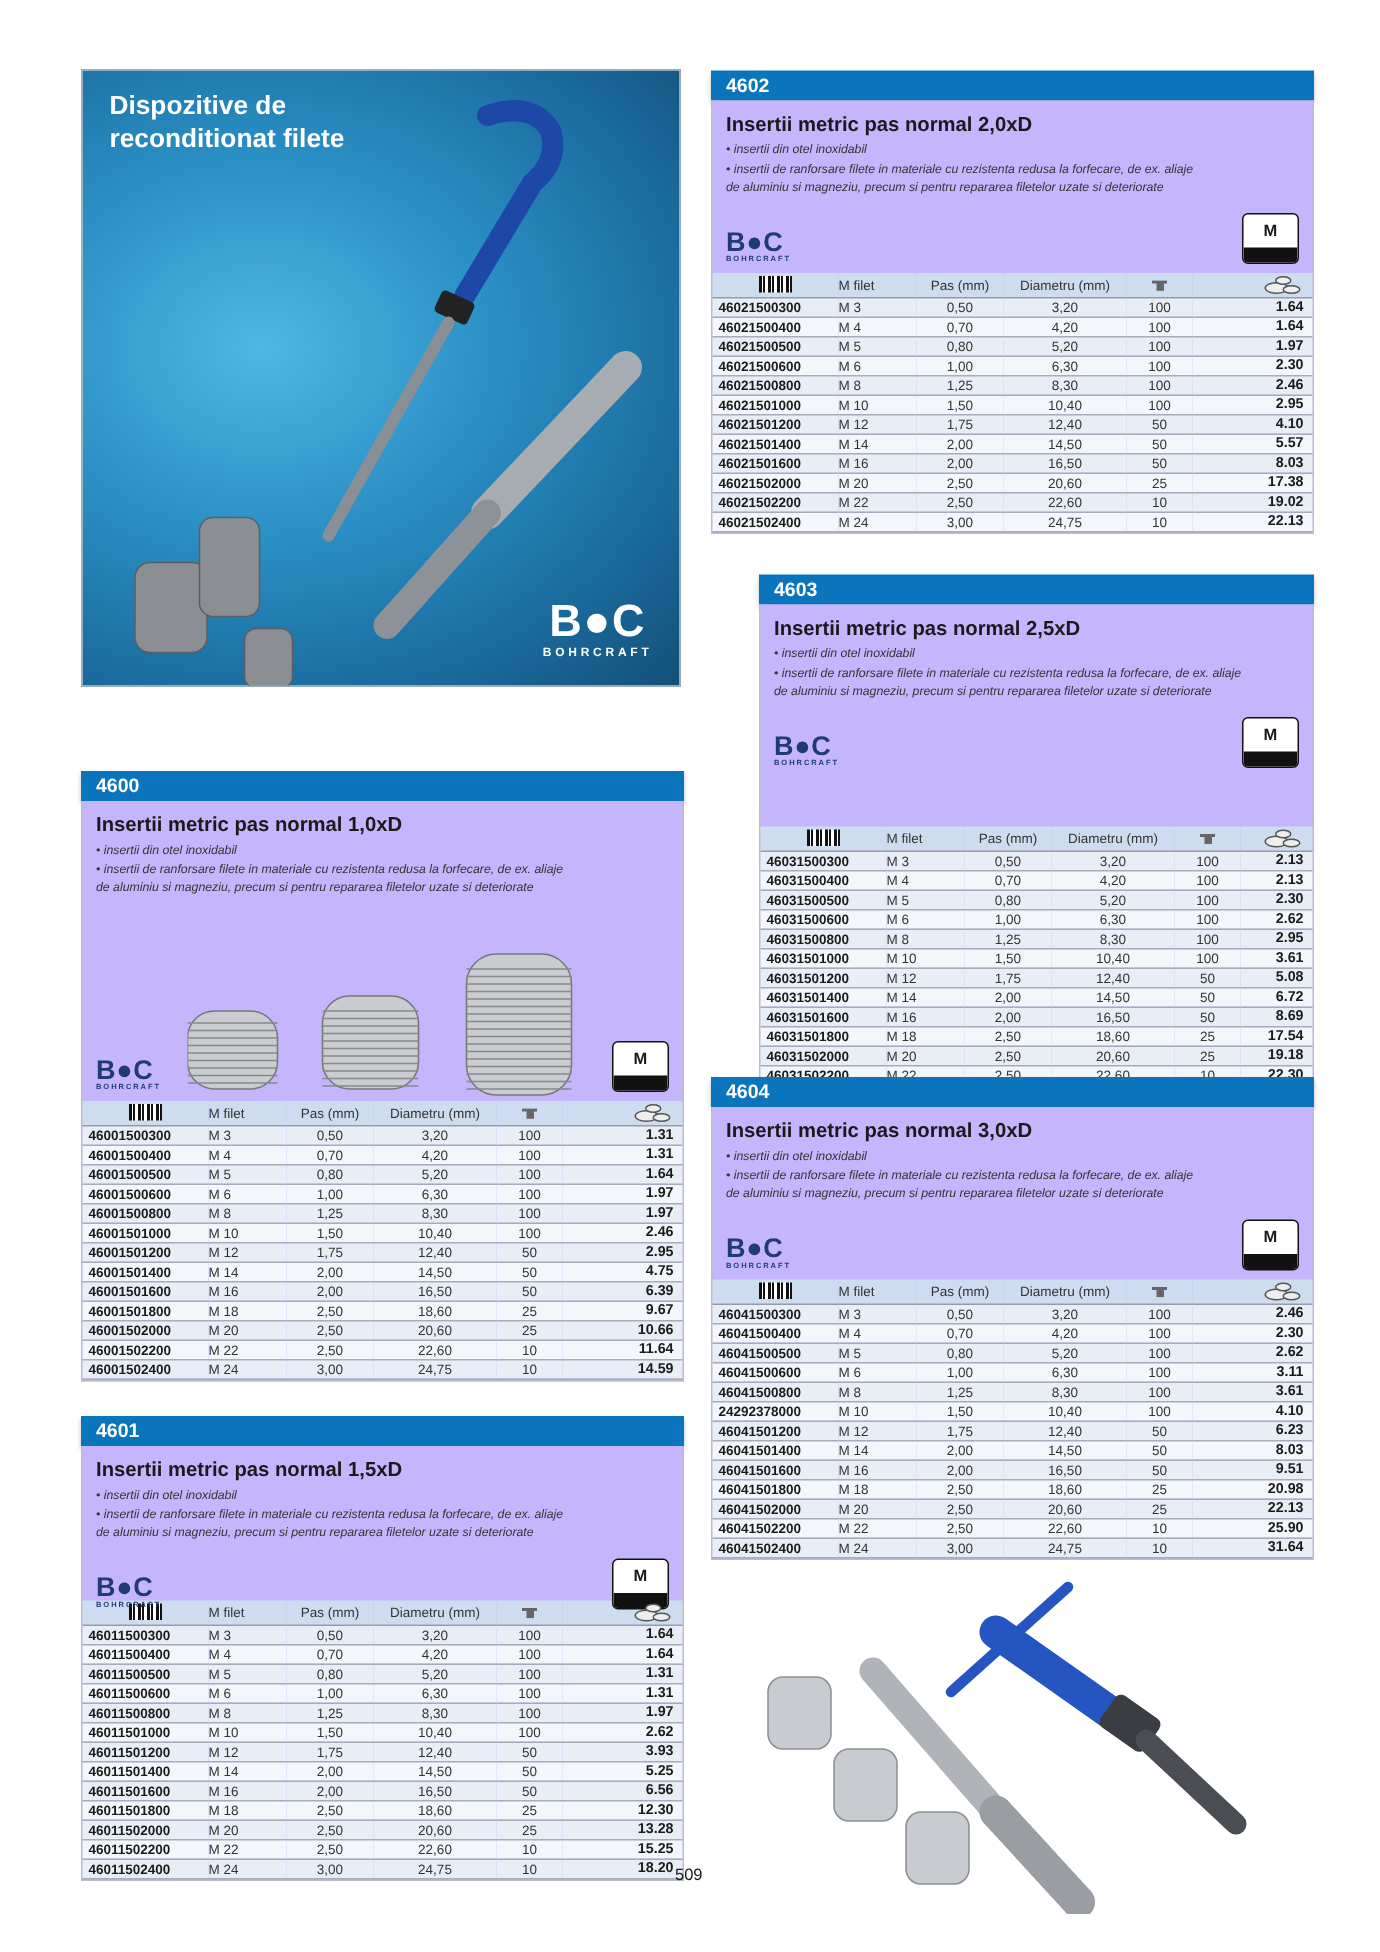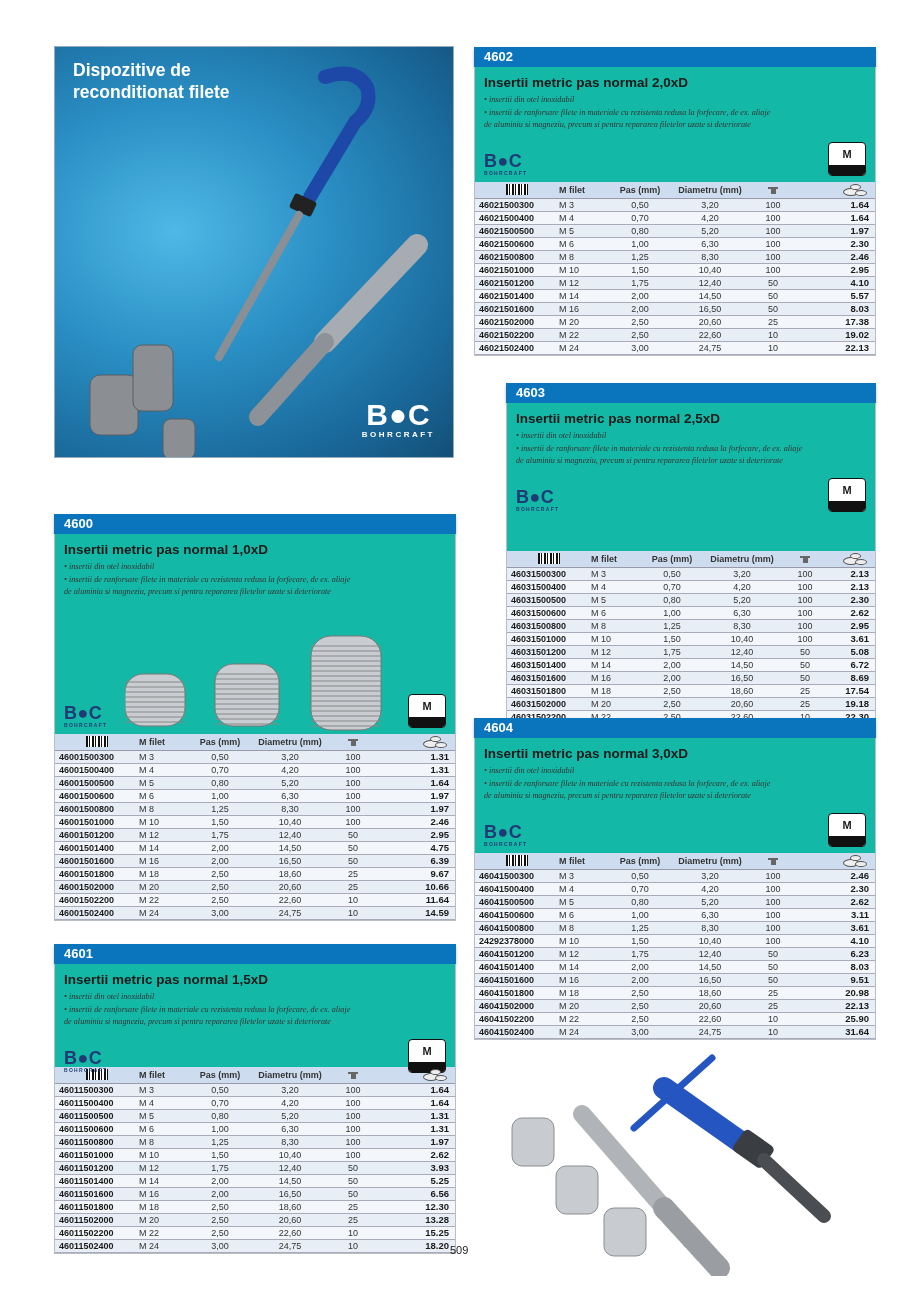--- a/index.html
+++ b/index.html
@@ -16,35 +16,35 @@
   .hero-logo .boc { font-size: 30px; font-weight: 900; letter-spacing: 1px; line-height: 30px; }
   .hero-logo .sub { font-size: 8px; font-weight: bold; letter-spacing: 2.5px; }
 
   .tool { position: absolute; }
 
   .section { position: absolute; width: 402px; }
   .sec-head {
     background: #0a75bc; color: #fff; font-weight: bold; font-size: 13px;
     height: 20px; line-height: 20px; padding-left: 10px; box-shadow: 0 2px 3px rgba(0,0,0,0.25);
   }
-  .sec-body { border: 1px solid #b9bec4; border-top: none; position: relative; background: #14b8a6; }
+  .sec-body { border: 1px solid #b9bec4; border-top: none; position: relative; background: #c4b5fd; }
   .sec-title { font-weight: bold; font-size: 13.5px; padding: 8px 0 0 9px; }
-  .sec-desc { font-size: 8.2px; font-style: italic; color: #333; padding: 4px 0 0 9px; line-height: 12.5px; font-family: Liberation Serif, serif; }
+  .sec-desc { font-size: 8.2px; font-style: italic; color: #333; padding: 4px 0 0 9px; line-height: 12.5px; }
   .logo-boc { position: absolute; left: 9px; color: #1f3a74; text-align: left; }
   .logo-boc .boc { font-size: 18px; font-weight: 900; line-height: 18px; letter-spacing: 0.5px; }
   .logo-boc .sub { font-size: 5px; font-weight: bold; letter-spacing: 1.3px; }
   .m-badge {
     position: absolute; right: 9px; width: 38px; height: 34px; border: 1.5px solid #111; border-radius: 4px;
     overflow: hidden; text-align: center; font-weight: bold; font-size: 11px; background: #fff;
   }
   .m-badge .top { height: 22px; line-height: 22px; }
   .m-badge .bot { height: 12px; background: #111; }
 
   table.ptab { width: 100%; border-collapse: collapse; font-size: 9px; }
-  table.ptab th { background: #cdddef; font-weight: bold; height: 16px; color: #333; border-bottom: 1px solid #99a; }
+  table.ptab th { background: #cdddef; font-weight: normal; height: 16px; color: #333; border-bottom: 1px solid #99a; }
   table.ptab td { height: 13px; line-height: 12px; border-bottom: 1px solid #aab; background: #e8eef6; padding: 0; }
   table.ptab tr:nth-child(even) td { background: #f3f6fa; }
   td.code { font-weight: bold; padding-left: 4px !important; width: 84px; }
   td.mf { width: 52px; color: #333; }
   td.pas { width: 58px; text-align: center; color: #333; }
   td.dia { width: 82px; text-align: center; color: #333; }
   td.qty { width: 44px; text-align: center; color: #333; }
   td.price { text-align: right; font-weight: bold; padding-right: 6px !important; font-size: 9.5px; }
   th.h-code { text-align: center; }
   th.h-mf { text-align: left; }

